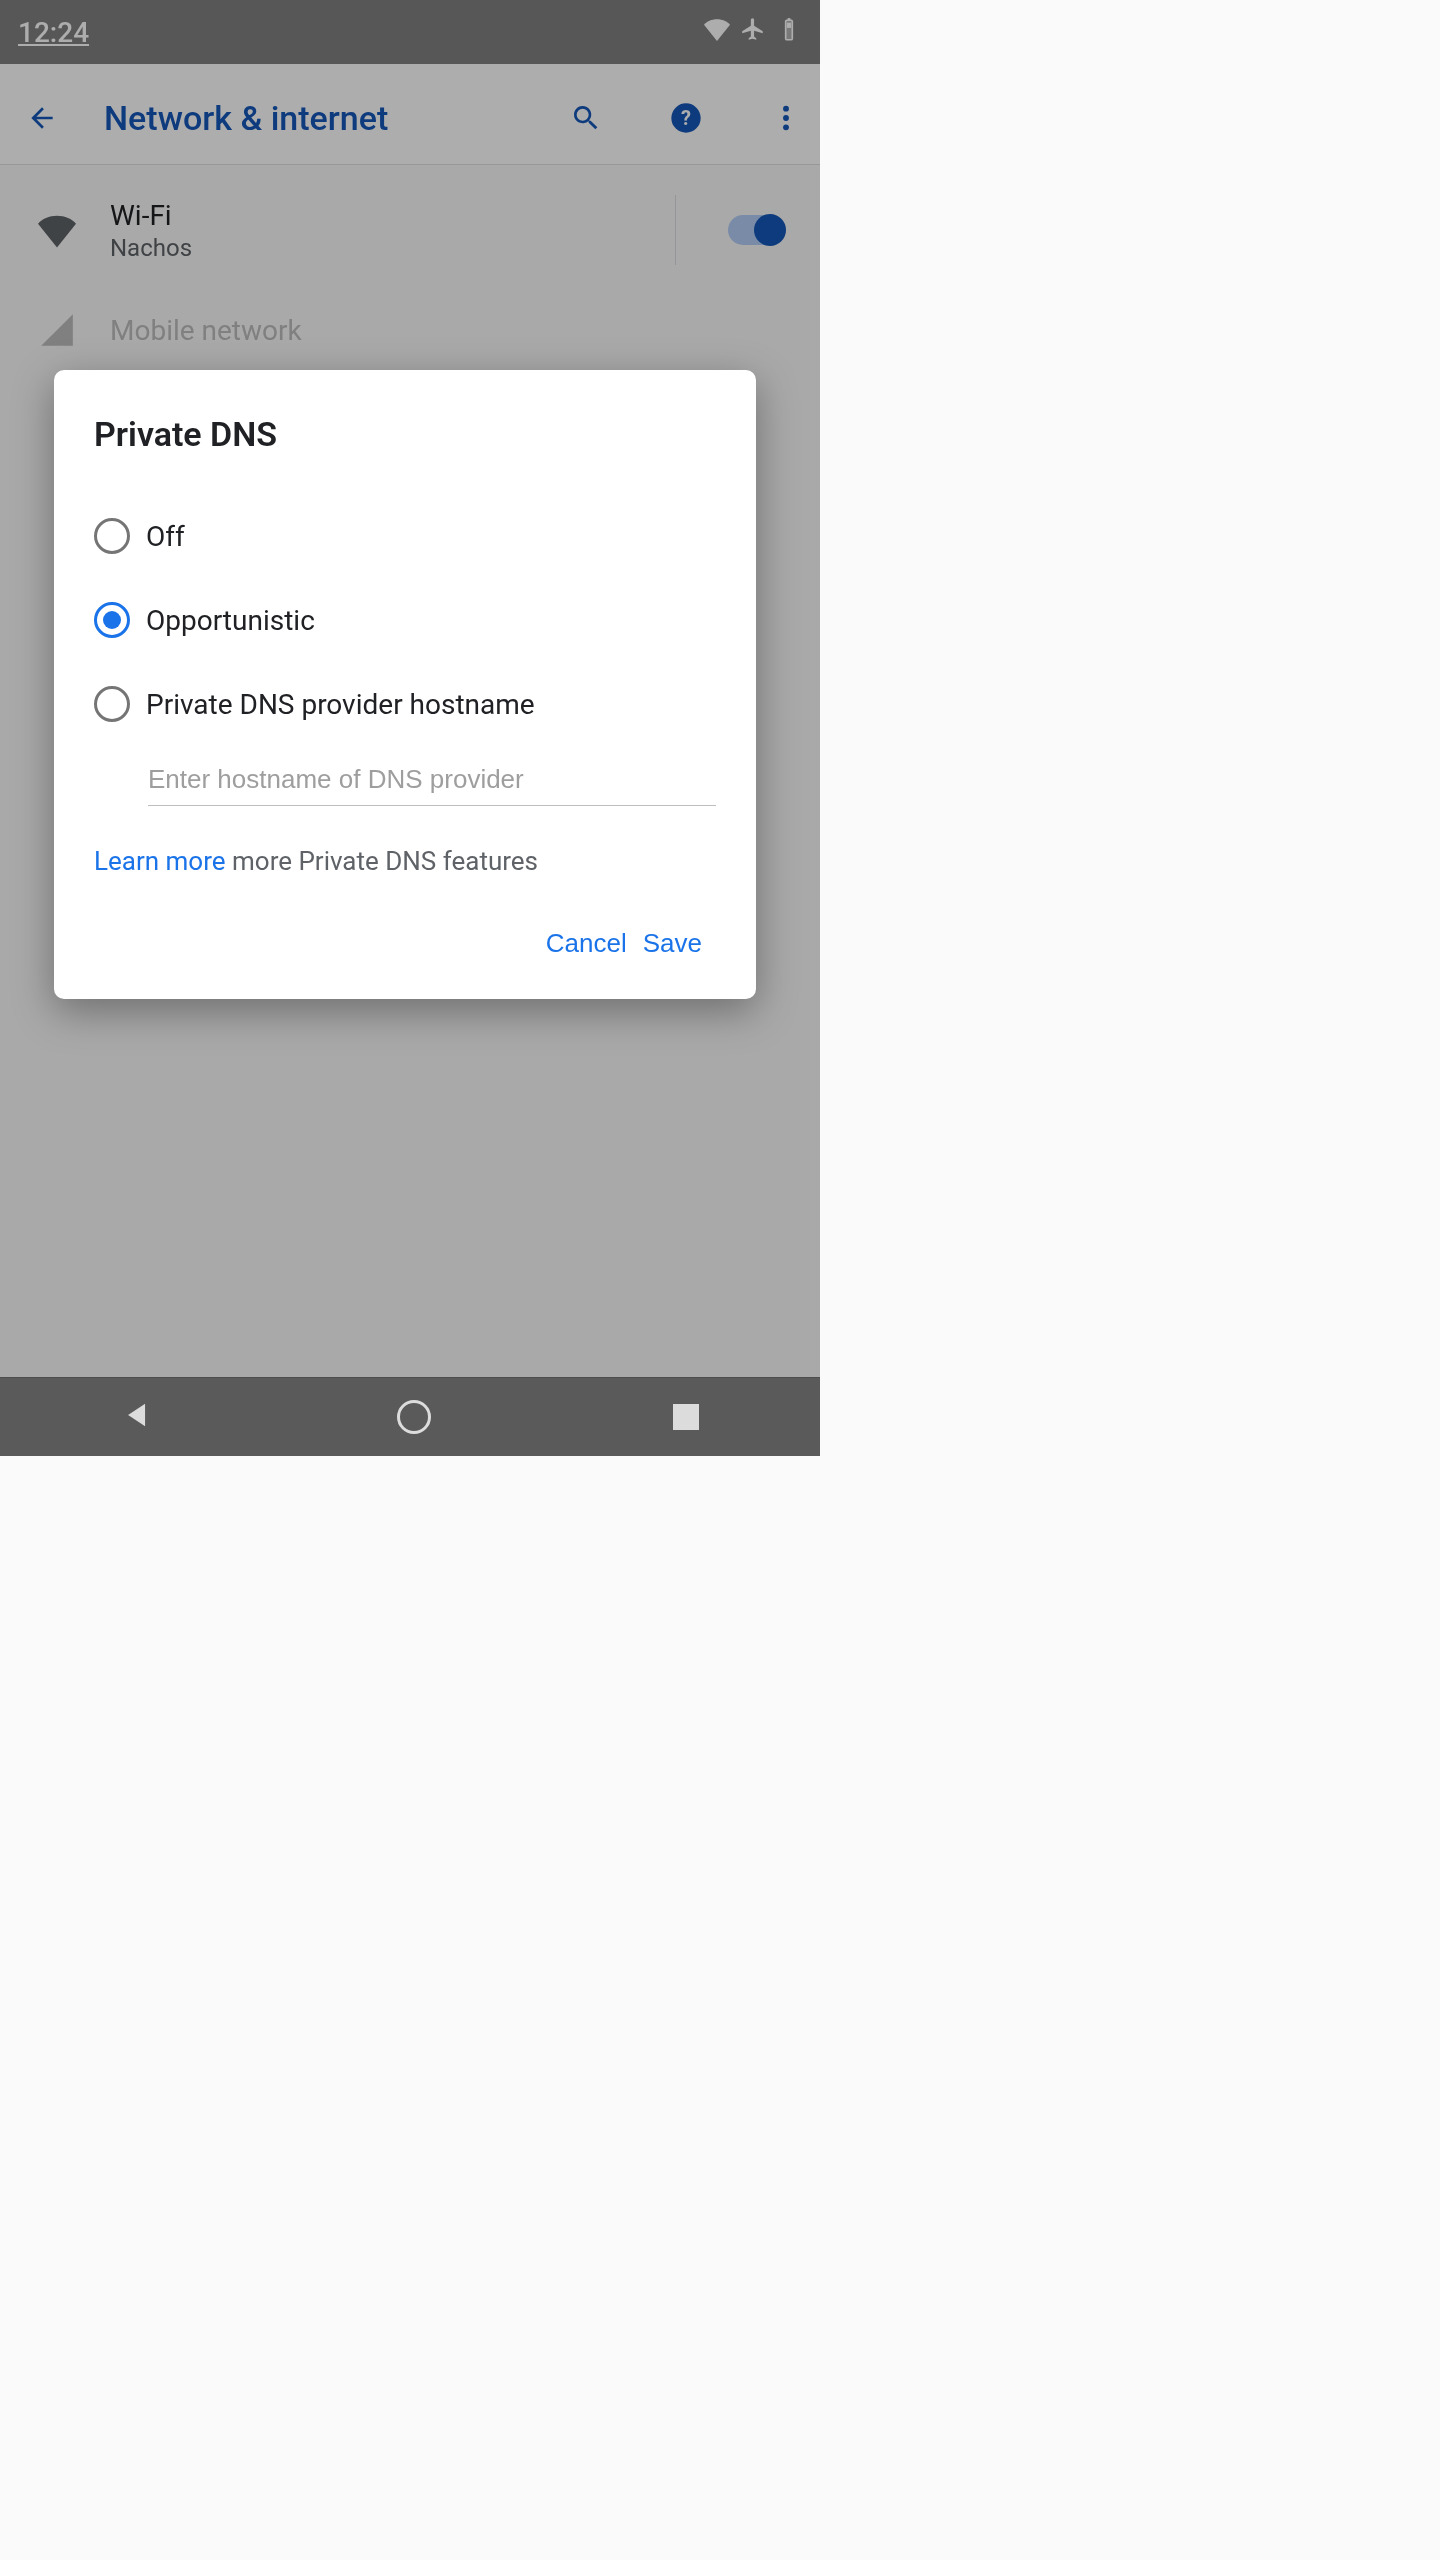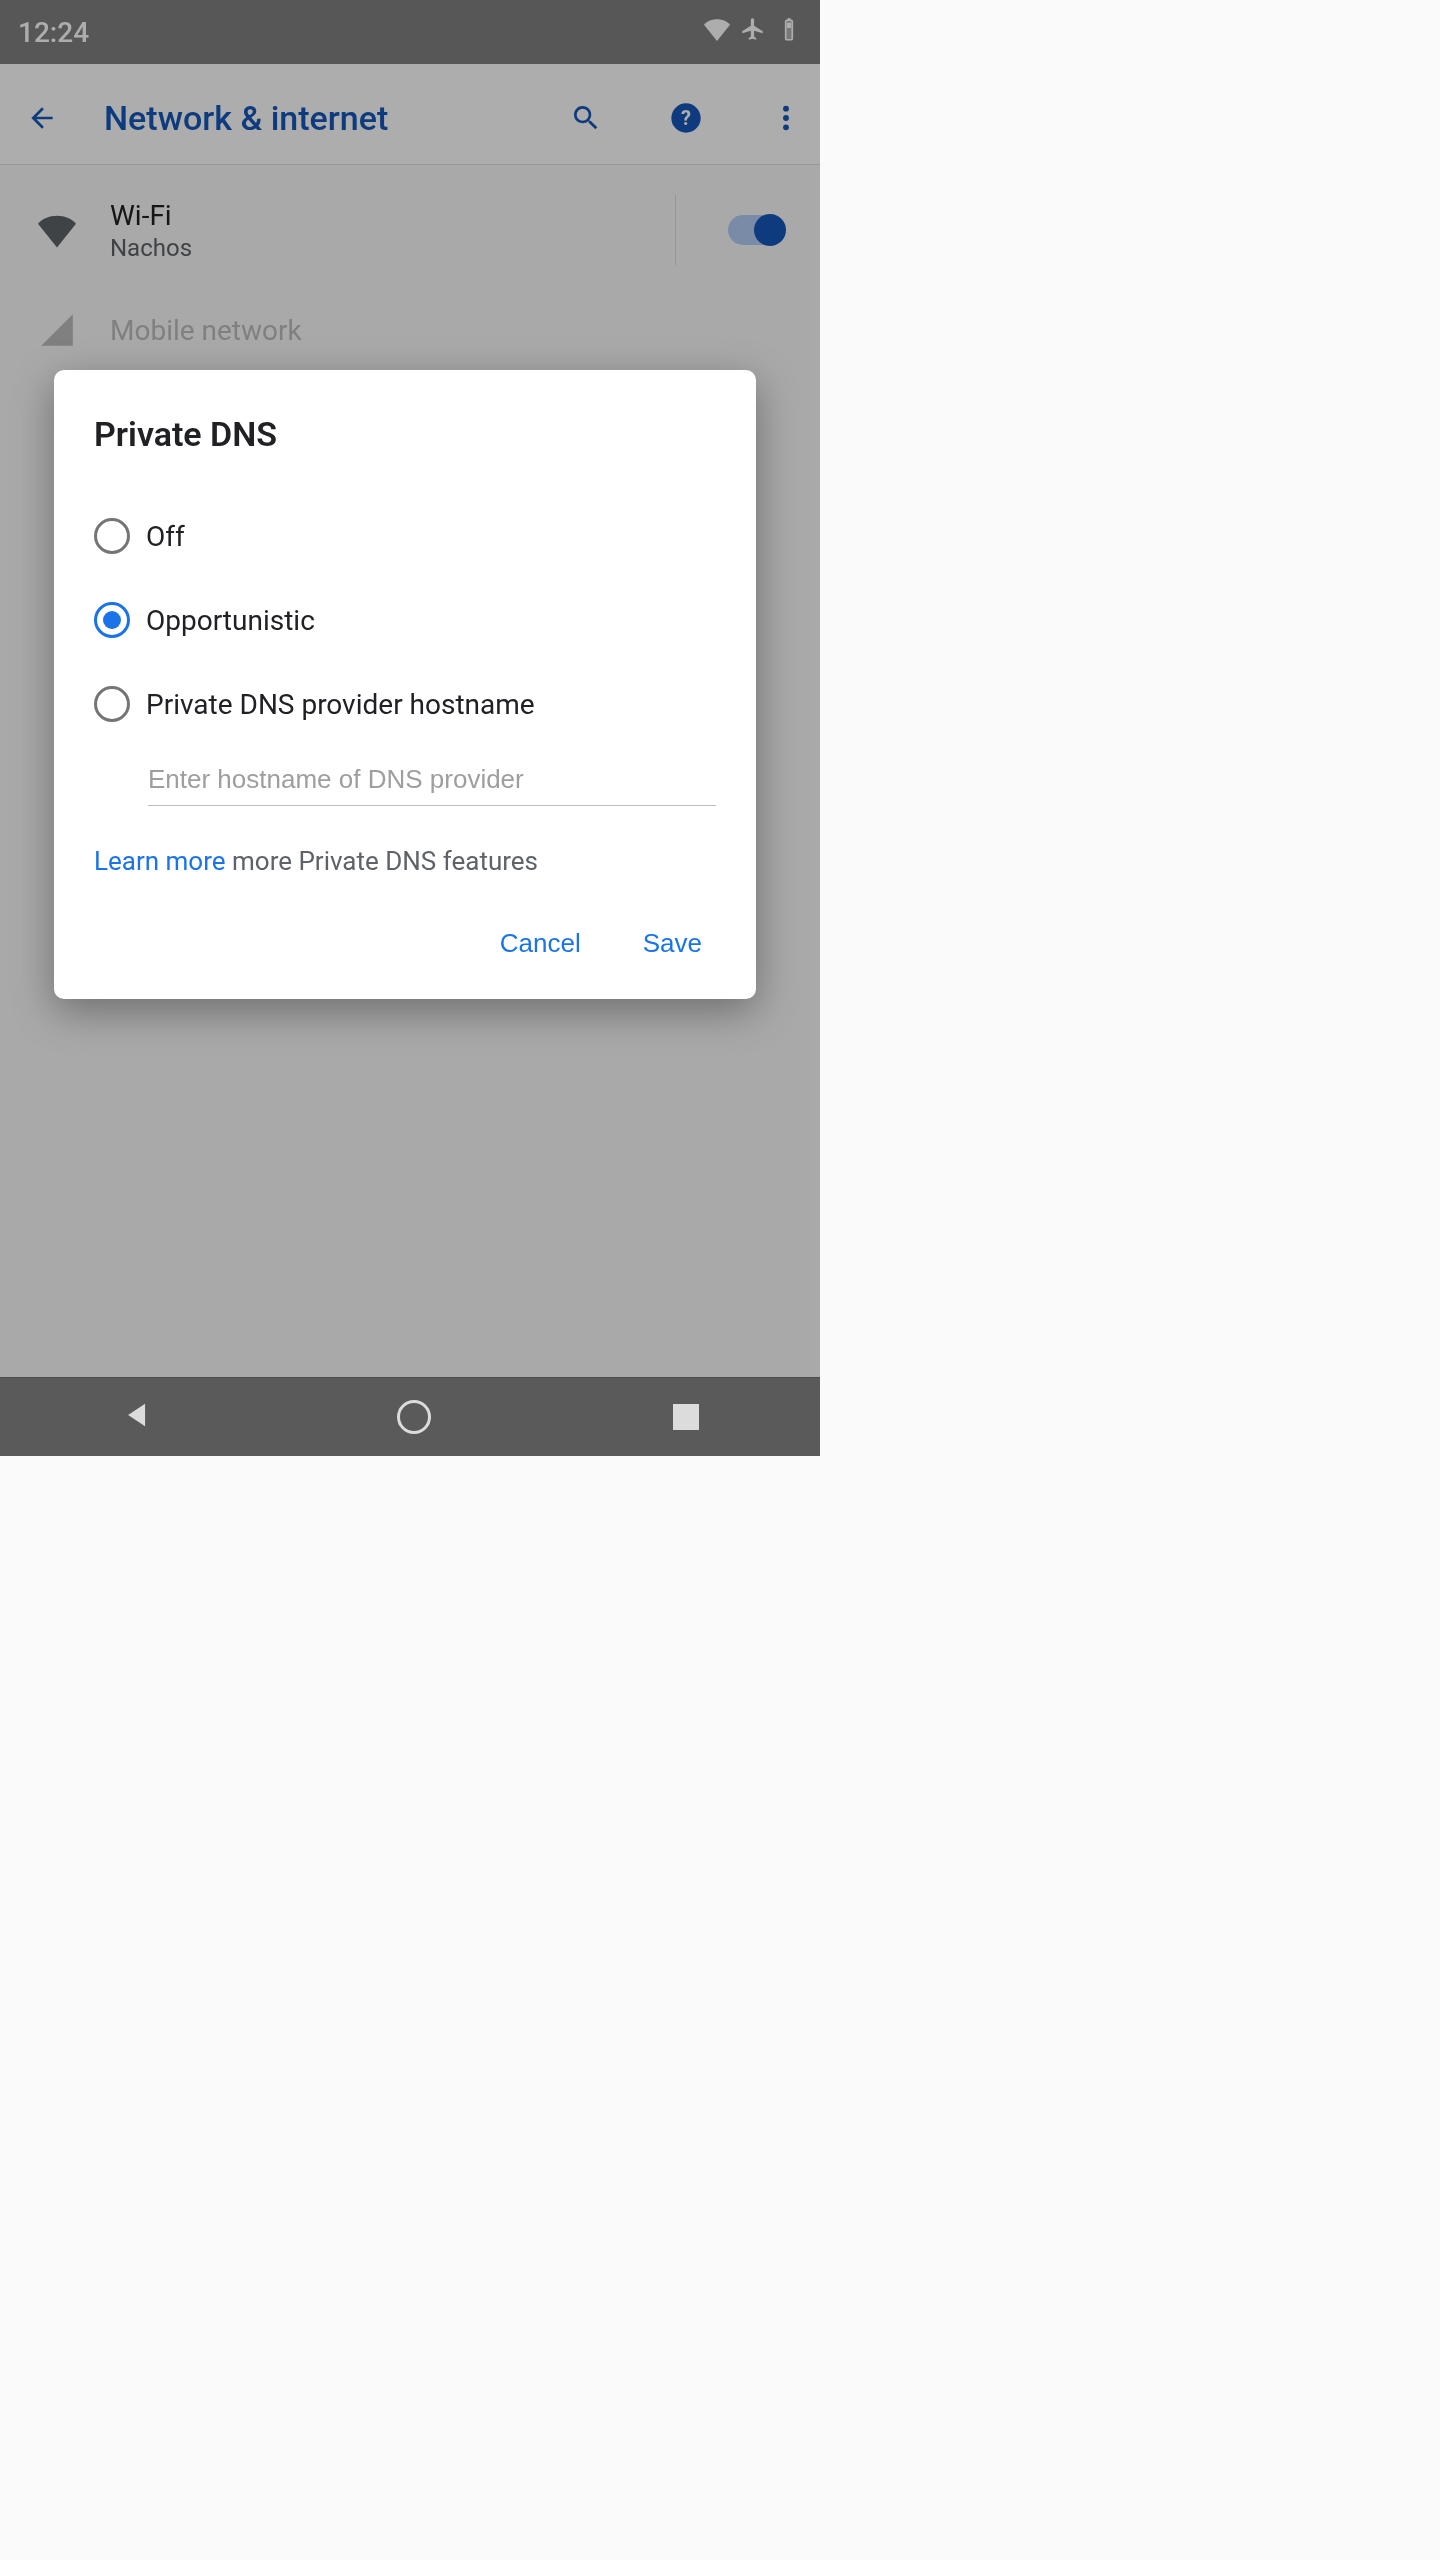--- a/index.html
+++ b/index.html
@@ -16,29 +16,30 @@
     width:820px;
     height:1456px;
     position:relative;
     font-family:Roboto, "Helvetica Neue", Arial, sans-serif;
     background:#fafafa;
     overflow:hidden;
   }
 
   
   .statusbar{
-    height:64px;
+    height:48px;
     background:#808080;
     color:#fff;
     display:flex;
     align-items:center;
-    padding:0 18px;
+    padding:8px 18px;
     font-size:28px;
     font-weight:500;
     justify-content:space-between;
+    text-decoration:underline;
   }
   .status-icons{display:flex;gap:10px;align-items:center;}
   .status-icons svg{width:26px;height:26px;fill:#fff;}
 
   
   .appbar{
     height:92px;
     display:flex;
     align-items:center;
     padding:8px 12px 0 20px;
@@ -92,21 +93,21 @@
     font-size:26px;
     color:var(--text-primary);
     width:calc(100% - 54px);
     padding:8px 0 10px 0;
     outline:none;
     background:transparent;
   }
   .hostname-field::placeholder{color:#9e9e9e;}
   .learn{font-size:26px;color:var(--text-secondary);margin:10px 0 40px 0;}
   .learn a{color:var(--accent);text-decoration:none;}
-  .dlg-actions{display:flex;justify-content:flex-end;gap:46px;padding-right:6px;}
+  .dlg-actions{display:flex;justify-content:flex-end;padding-right:6px;}
   .dlg-actions button{
     background:none;border:none;color:var(--accent);
     font-size:26px;font-weight:500;padding:12px 8px;cursor:pointer;
   }
 
   
   .navbar{
     position:absolute;left:0;right:0;bottom:0;height:78px;
     background:#5a5a5a;
     display:flex;align-items:center;justify-content:space-around;

